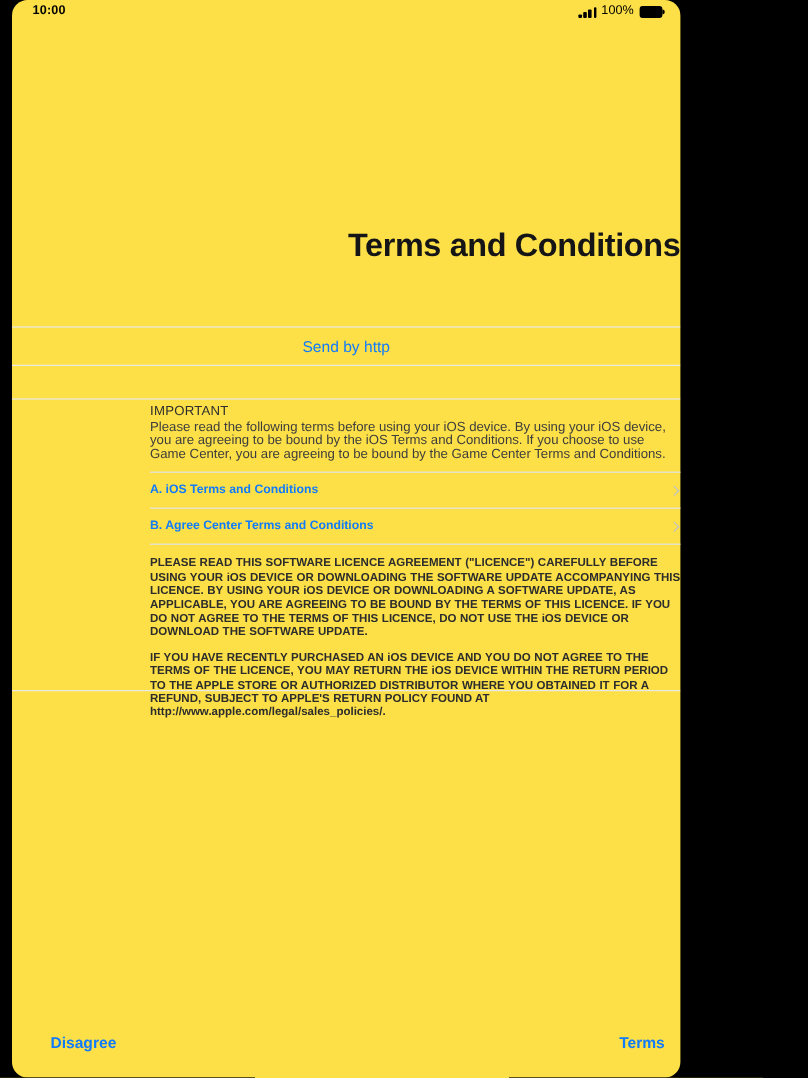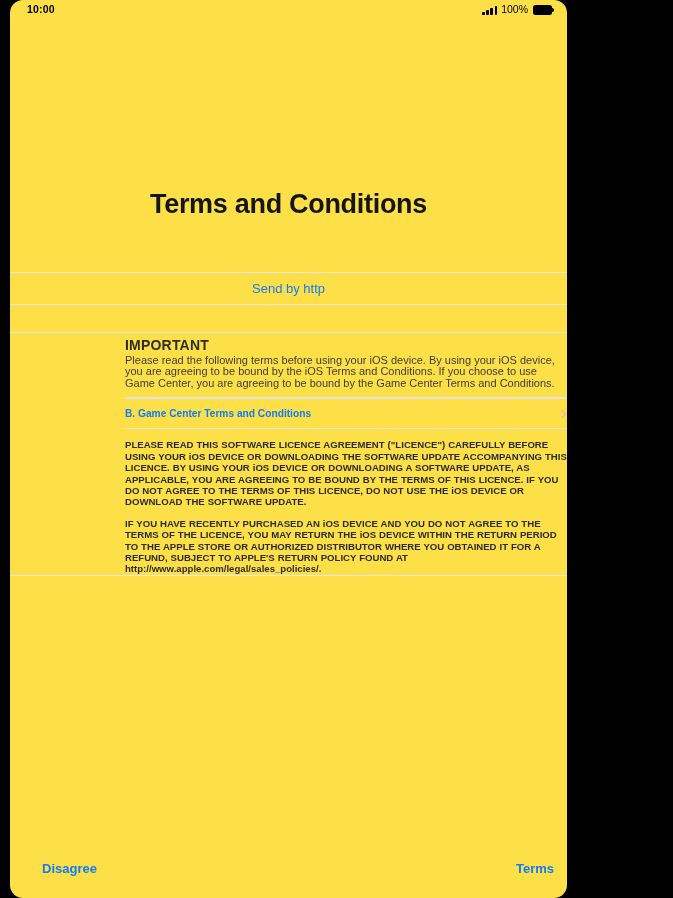--- a/index.html
+++ b/index.html
@@ -43,21 +43,21 @@
     background: #000; border-radius: 2.5px;
   }
   .battery-tip {
     position: absolute; right: 1px; top: 3px; width: 1.8px; height: 4px;
     background: #000; border-radius: 0 2px 2px 0;
   }
 
   
   .page-title {
     position: absolute; top: 189px; left: 0; right: 0;
-    text-align: center;
+    text-align: right;
     font-size: 27px; font-weight: 700; color: #151517;
     letter-spacing: -0.3px;
   }
 
   
   .hline { position: absolute; left: 0; right: 0; height: 1px; background: #e9e9e9; }
   .hline.l1 { top: 272px; }
   .hline.l2 { top: 304px; }
   .hline.l3 { top: 332px; }
   .hline.l4 { top: 575px; }
@@ -70,21 +70,21 @@
   }
   .send-row span { font-size: 13px; color: #107bfb; }
 
   
   .content {
     position: absolute; top: 333px; left: 115px; width: 443px;
     color: #3a3a3a;
   }
   .important-label {
     padding-top: 4px;
-    font-size: 14px; font-weight: 700; color: #2d2d2d;
+    font-size: 11px; font-weight: 400; color: #2d2d2d;
     letter-spacing: 0.2px;
     margin-bottom: 1.5px;
   }
   .important-body {
     font-size: 11px; line-height: 11.6px; color: #3d3d3d;
     margin-bottom: 8px;
   }
   .content-divider { height: 1px; background: #e4e4e4; }
   .link-row {
     height: 29px;
@@ -147,25 +147,29 @@
   <div class="send-row">
     <span>Send by http</span>
   </div>
 
   <div class="content">
     <div class="important-label">IMPORTANT</div>
     <div class="important-body">Please read the following terms before using your iOS device. By using your iOS device, you are agreeing to be bound by the iOS Terms and Conditions. If you choose to use Game Center, you are agreeing to be bound by the Game Center Terms and Conditions.</div>
 
     <div class="content-divider"></div>
 
+    <div class="link-row">
+      <span class="link-label">A. iOS Terms and Conditions</span>
+      <span class="chevron-right"></span>
+    </div>
 
     <div class="content-divider"></div>
 
     <div class="link-row">
-      <span class="link-label">B. Game Center Terms and Conditions</span>
+      <span class="link-label">B. Agree Center Terms and Conditions</span>
       <span class="chevron-right"></span>
     </div>
 
     <div class="content-divider"></div>
 
     <div class="licence-para">PLEASE READ THIS SOFTWARE LICENCE AGREEMENT ("LICENCE") CAREFULLY BEFORE USING YOUR iOS DEVICE OR DOWNLOADING THE SOFTWARE UPDATE ACCOMPANYING THIS LICENCE. BY USING YOUR iOS DEVICE OR DOWNLOADING A SOFTWARE UPDATE, AS APPLICABLE, YOU ARE AGREEING TO BE BOUND BY THE TERMS OF THIS LICENCE. IF YOU DO NOT AGREE TO THE TERMS OF THIS LICENCE, DO NOT USE THE iOS DEVICE OR DOWNLOAD THE SOFTWARE UPDATE.</div>
     <div class="licence-para">IF YOU HAVE RECENTLY PURCHASED AN iOS DEVICE AND YOU DO NOT AGREE TO THE TERMS OF THE LICENCE, YOU MAY RETURN THE iOS DEVICE WITHIN THE RETURN PERIOD TO THE APPLE STORE OR AUTHORIZED DISTRIBUTOR WHERE YOU OBTAINED IT FOR A REFUND, SUBJECT TO APPLE'S RETURN POLICY FOUND AT http://www.apple.com/legal/sales_policies/.</div>
   </div>
 
   <div class="footer-btn disagree-btn">Disagree</div>

